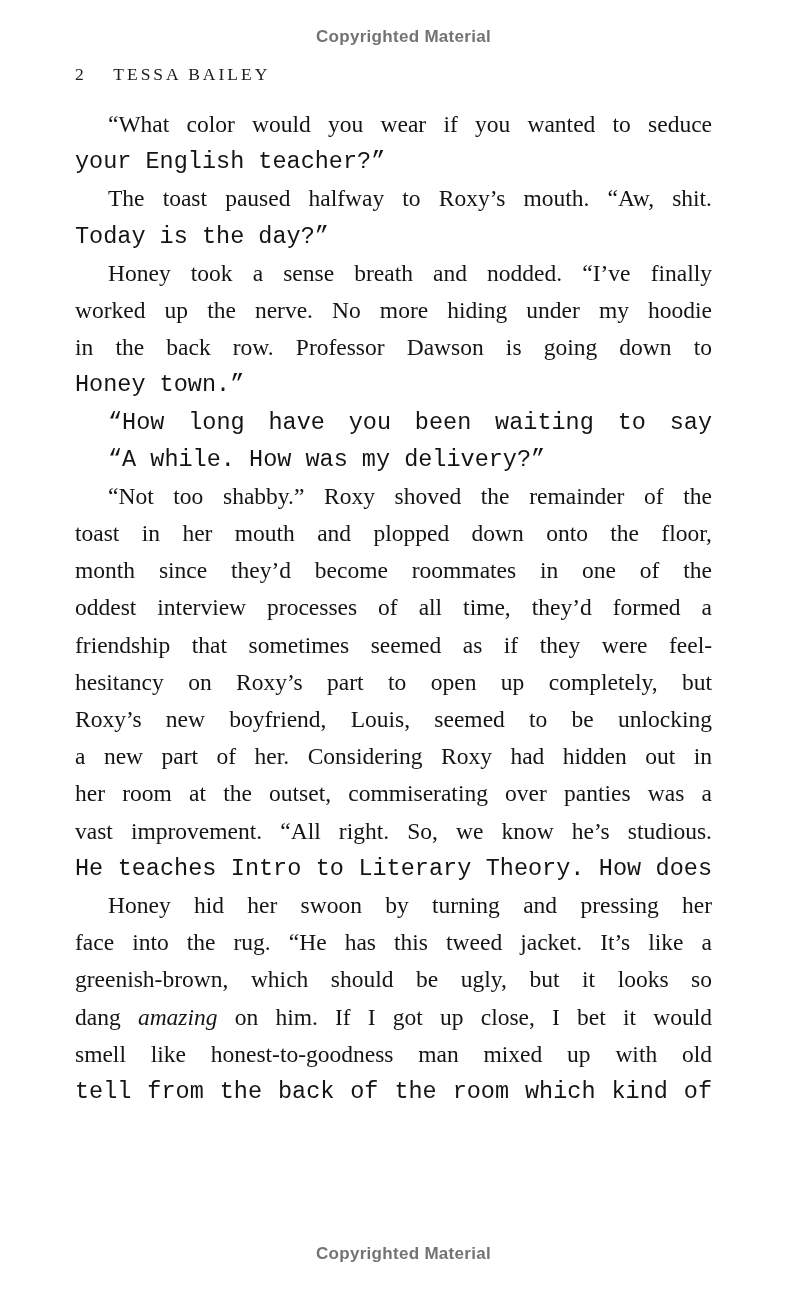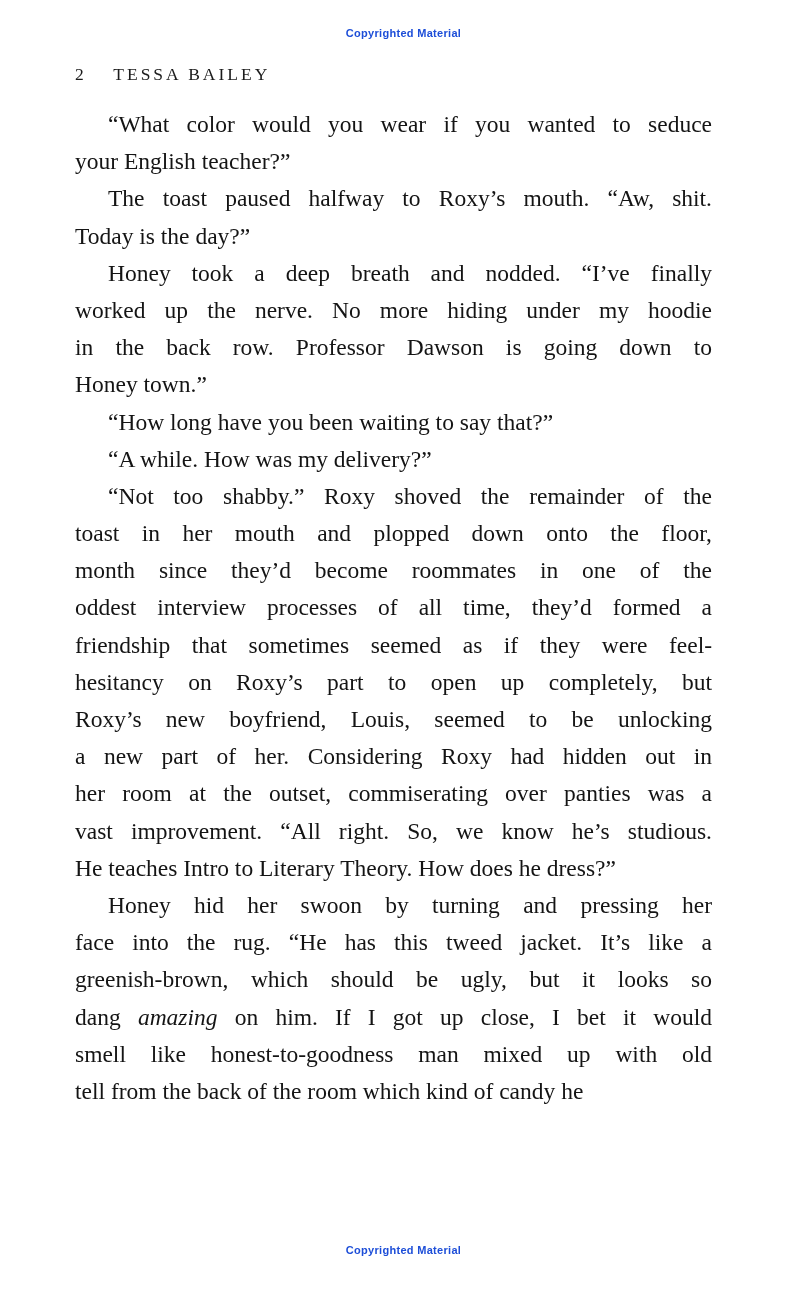--- a/index.html
+++ b/index.html
@@ -15,23 +15,23 @@
     overflow: hidden;
     font-family: "Liberation Serif", serif;
   }
   .copyright {
     position: absolute;
     left: 0;
     right: 0;
     text-align: center;
     font-family: "Liberation Sans", sans-serif;
     font-weight: bold;
-    font-size: 11px;
+    font-size: 17px;
     letter-spacing: 0.3px;
-    color: #1d4ed8;
+    color: #737373;
     padding-left: 7px;
   }
   .copyright.top { top: 27px; }
   .copyright.bottom { top: 1244px; }
   .running-header {
     position: absolute;
     top: 64px;
     left: 75px;
     color: #1b1b1b;
     font-size: 17.5px;
@@ -56,20 +56,21 @@
     line-height: 37.2px;
     text-align: justify;
     text-align-last: justify;
     overflow: hidden;
   }
   .line.first {
     text-indent: 33px;
   }
   .line.last {
     text-align-last: left;
+    font-family: Liberation Mono, monospace;
   }
   .italic {
     font-style: italic;
   }
 </style>
 </head>
 <body>
 
 <div class="page">
 
@@ -77,21 +78,21 @@
 
   <div class="running-header">
     <span class="pagenum">2</span><span class="author">TESSA BAILEY</span>
   </div>
 
   <div class="body-text" id="body-text">
       <div class="line first"><span>“What color would you wear if you wanted to seduce</span></div>
       <div class="line last"><span>your English teacher?”</span></div>
       <div class="line first"><span>The toast paused halfway to Roxy’s mouth. “Aw, shit.</span></div>
       <div class="line last"><span>Today is the day?”</span></div>
-      <div class="line first"><span>Honey took a deep breath and nodded. “I’ve finally</span></div>
+      <div class="line first"><span>Honey took a sense breath and nodded. “I’ve finally</span></div>
       <div class="line"><span>worked up the nerve. No more hiding under my hoodie</span></div>
       <div class="line"><span>in the back row. Professor Dawson is going down to</span></div>
       <div class="line last"><span>Honey town.”</span></div>
       <div class="line first last"><span>“How long have you been waiting to say that?”</span></div>
       <div class="line first last"><span>“A while. How was my delivery?”</span></div>
       <div class="line first"><span>“Not too shabby.” Roxy shoved the remainder of the</span></div>
       <div class="line"><span>toast in her mouth and plopped down onto the floor,</span></div>
       <div class="line"><span>month since they’d become roommates in one of the</span></div>
       <div class="line"><span>oddest interview processes of all time, they’d formed a</span></div>
       <div class="line"><span>friendship that sometimes seemed as if they were feel-</span></div>

